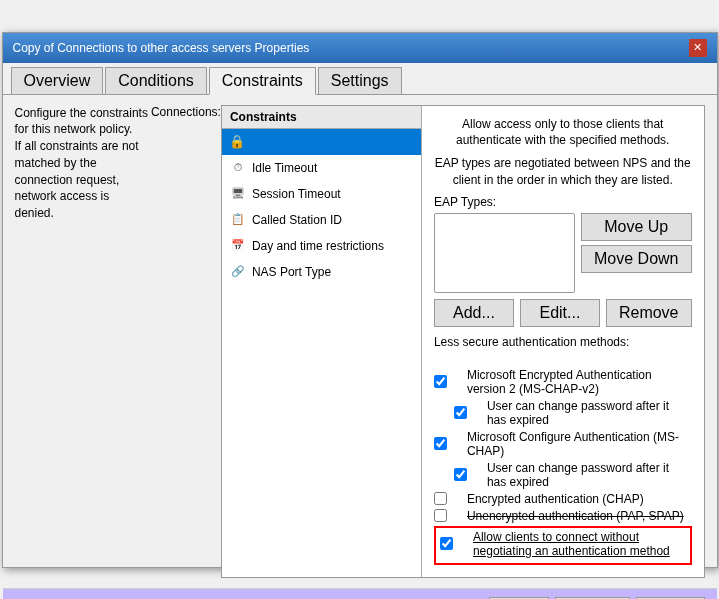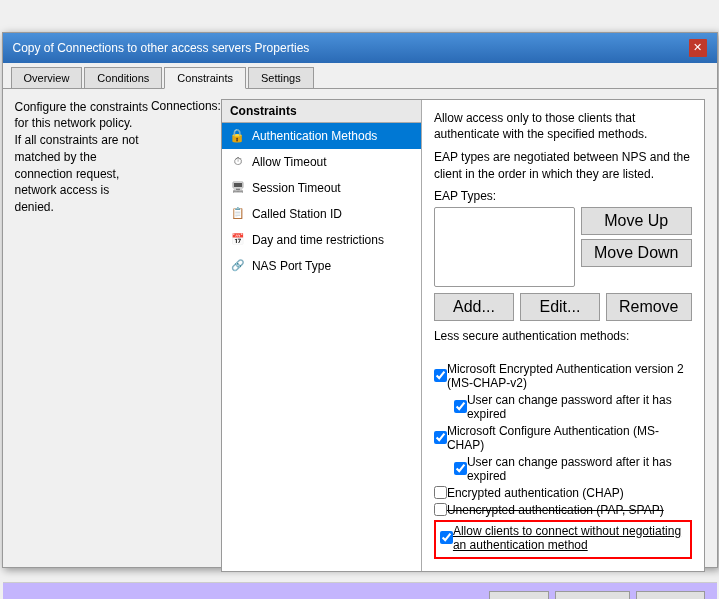--- a/index.html
+++ b/index.html
@@ -41,21 +41,21 @@
       padding: 4px 8px 0 8px;
       flex-shrink: 0;
     }
     .tab {
       padding: 4px 12px;
       border: 1px solid #999;
       background: #e0e0e0;
       cursor: pointer;
       margin-right: 2px;
       border-bottom: none;
-      font-size: 11px;
+      font-size: 16px;
     }
     .tab.active {
       background: #f0f0f0;
       border-bottom: 1px solid #f0f0f0;
       margin-bottom: -1px;
       z-index: 1;
     }
     .content {
       padding: 10px 12px;
       flex: 1;
@@ -117,20 +117,21 @@
       padding: 10px 12px;
       display: flex;
       flex-direction: column;
       background: white;
       overflow-y: auto;
     }
     .right-desc {
       font-size: 12px;
       margin-bottom: 6px;
       line-height: 1.4;
+      text-align: center;
     }
     .eap-label {
       font-size: 12px;
       margin-bottom: 4px;
     }
     .eap-row {
       display: flex;
       gap: 6px;
       margin-bottom: 6px;
     }
@@ -158,21 +159,21 @@
       gap: 6px;
       margin-bottom: 8px;
     }
     .section-label {
       font-size: 12px;
       margin-bottom: 19px;
     }
     .checkbox-row {
       display: flex;
       align-items: center;
-      gap: 0;
+      gap: 20px;
       margin-bottom: 3px;
       font-size: 12px;
     }
     .checkbox-row.indent1 { padding-left: 20px; }
     .highlighted-row {
       border: 2px solid red;
       padding: 2px 4px;
       background: white;
       margin-bottom: 2px;
       text-decoration: underline;
@@ -226,25 +227,24 @@
     </div>
     <div class="constraints-label">Connections:</div>
 
     <div class="main-area">
 
       <div class="left-panel">
         <div class="left-panel-header">Constraints</div>
         <div class="left-panel-items">
           <div class="left-item selected">
             <span class="item-icon shield-icon">🔒</span>
-            <span>Authentication Methods</span>
           </div>
           <div class="left-item">
             <span class="item-icon clock-icon">⏱</span>
-            <span>Allow Timeout</span>
+            <span>Idle Timeout</span>
           </div>
           <div class="left-item">
             <span class="item-icon monitor-icon">🖥</span>
             <span>Session Timeout</span>
           </div>
           <div class="left-item">
             <span class="item-icon grid-icon">📋</span>
             <span>Called Station ID</span>
           </div>
           <div class="left-item">

